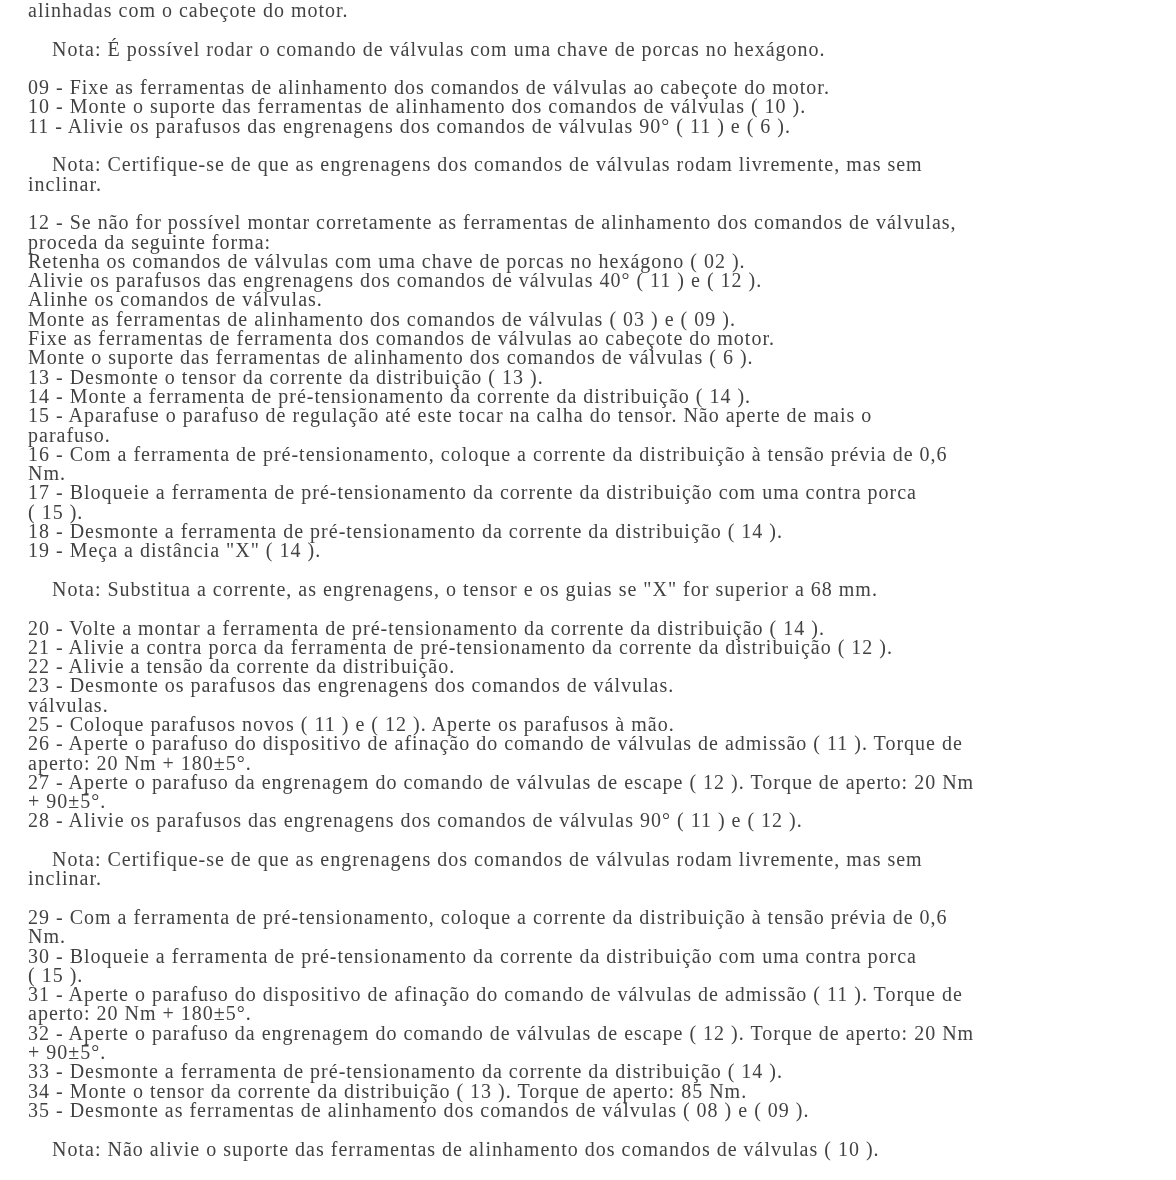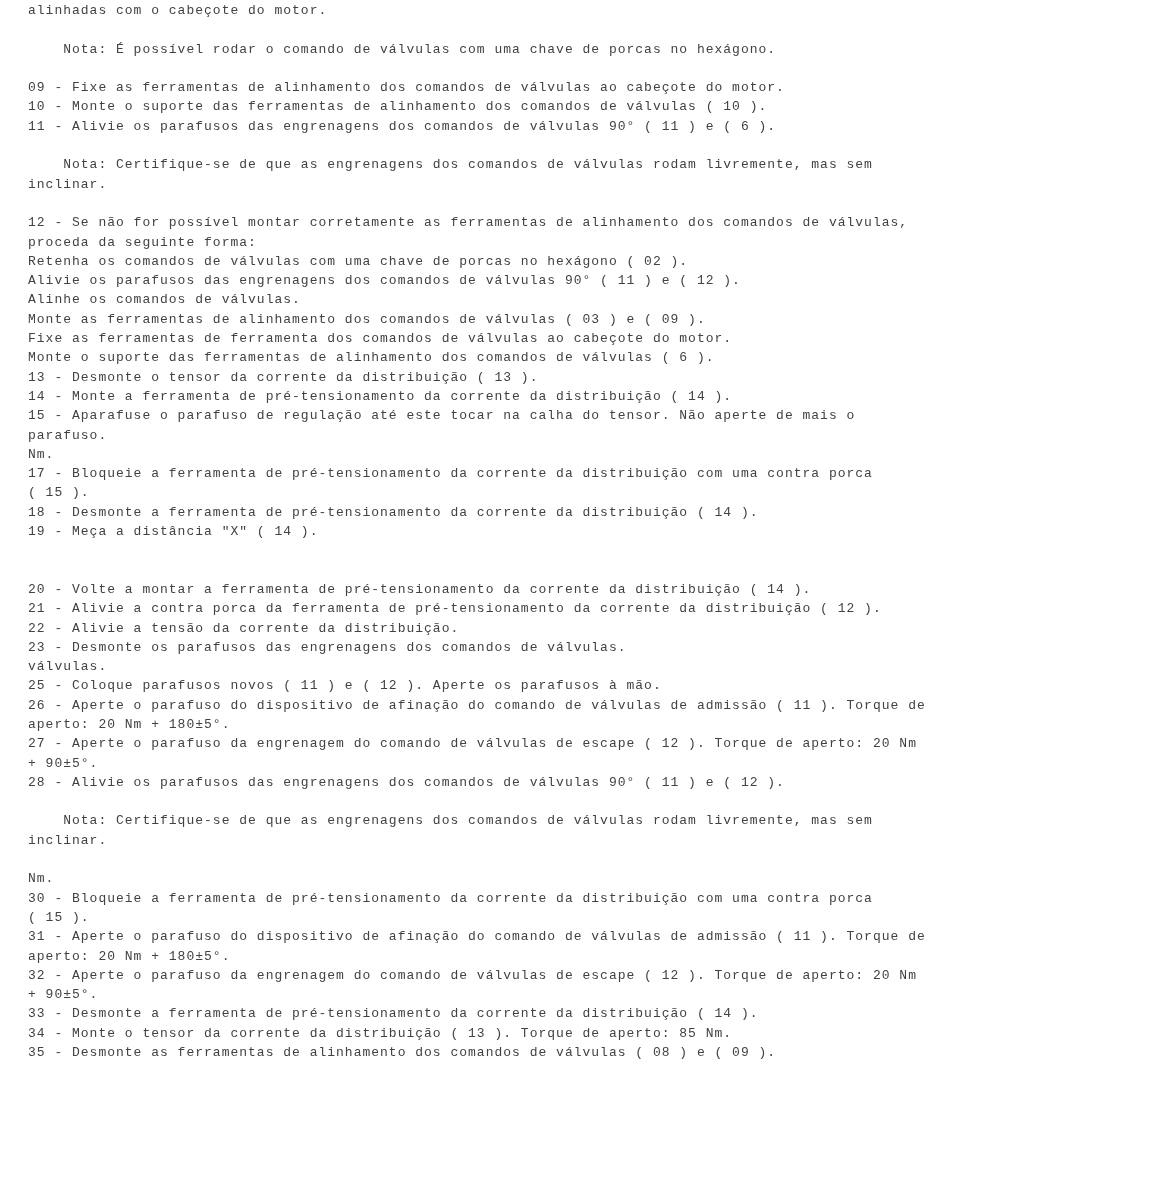--- a/index.html
+++ b/index.html
@@ -14,22 +14,22 @@
     overflow: hidden;
   }
   .doc-page {
     box-sizing: border-box;
     width: 1176px;
     height: 1180px;
     padding: 1px 10px 0 28px;
     background: #ffffff;
   }
   .doc-text {
-    font-family: Liberation Mono, monospace;
-    font-size: 13px;
+    font-family: Liberation Serif, serif;
+    font-size: 20px;
     letter-spacing: 1px;
     line-height: 19.3px;
     color: #424242;
     font-weight: 400;
   }
   .line {
     height: 19.3px;
     white-space: pre;
     overflow: visible;
   }
@@ -46,56 +46,60 @@
       <div class="line">09 - Fixe as ferramentas de alinhamento dos comandos de válvulas ao cabeçote do motor.</div>
       <div class="line">10 - Monte o suporte das ferramentas de alinhamento dos comandos de válvulas ( 10 ).</div>
       <div class="line">11 - Alivie os parafusos das engrenagens dos comandos de válvulas 90° ( 11 ) e ( 6 ).</div>
       <div class="line"></div>
       <div class="line">    Nota: Certifique-se de que as engrenagens dos comandos de válvulas rodam livremente, mas sem</div>
       <div class="line">inclinar.</div>
       <div class="line"></div>
       <div class="line">12 - Se não for possível montar corretamente as ferramentas de alinhamento dos comandos de válvulas,</div>
       <div class="line">proceda da seguinte forma:</div>
       <div class="line">Retenha os comandos de válvulas com uma chave de porcas no hexágono ( 02 ).</div>
-      <div class="line">Alivie os parafusos das engrenagens dos comandos de válvulas 90° ( 11 ) e ( 12 ).</div>
+      <div class="line">Alivie os parafusos das engrenagens dos comandos de válvulas 40° ( 11 ) e ( 12 ).</div>
       <div class="line">Alinhe os comandos de válvulas.</div>
       <div class="line">Monte as ferramentas de alinhamento dos comandos de válvulas ( 03 ) e ( 09 ).</div>
       <div class="line">Fixe as ferramentas de ferramenta dos comandos de válvulas ao cabeçote do motor.</div>
       <div class="line">Monte o suporte das ferramentas de alinhamento dos comandos de válvulas ( 6 ).</div>
       <div class="line">13 - Desmonte o tensor da corrente da distribuição ( 13 ).</div>
       <div class="line">14 - Monte a ferramenta de pré-tensionamento da corrente da distribuição ( 14 ).</div>
       <div class="line">15 - Aparafuse o parafuso de regulação até este tocar na calha do tensor. Não aperte de mais o</div>
       <div class="line">parafuso.</div>
+      <div class="line">16 - Com a ferramenta de pré-tensionamento, coloque a corrente da distribuição à tensão prévia de 0,6</div>
       <div class="line">Nm.</div>
       <div class="line">17 - Bloqueie a ferramenta de pré-tensionamento da corrente da distribuição com uma contra porca</div>
       <div class="line">( 15 ).</div>
       <div class="line">18 - Desmonte a ferramenta de pré-tensionamento da corrente da distribuição ( 14 ).</div>
       <div class="line">19 - Meça a distância "X" ( 14 ).</div>
       <div class="line"></div>
+      <div class="line">    Nota: Substitua a corrente, as engrenagens, o tensor e os guias se "X" for superior a 68 mm.</div>
       <div class="line"></div>
       <div class="line">20 - Volte a montar a ferramenta de pré-tensionamento da corrente da distribuição ( 14 ).</div>
       <div class="line">21 - Alivie a contra porca da ferramenta de pré-tensionamento da corrente da distribuição ( 12 ).</div>
       <div class="line">22 - Alivie a tensão da corrente da distribuição.</div>
       <div class="line">23 - Desmonte os parafusos das engrenagens dos comandos de válvulas.</div>
       <div class="line">válvulas.</div>
       <div class="line">25 - Coloque parafusos novos ( 11 ) e ( 12 ). Aperte os parafusos à mão.</div>
       <div class="line">26 - Aperte o parafuso do dispositivo de afinação do comando de válvulas de admissão ( 11 ). Torque de</div>
       <div class="line">aperto: 20 Nm + 180±5°.</div>
       <div class="line">27 - Aperte o parafuso da engrenagem do comando de válvulas de escape ( 12 ). Torque de aperto: 20 Nm</div>
       <div class="line">+ 90±5°.</div>
       <div class="line">28 - Alivie os parafusos das engrenagens dos comandos de válvulas 90° ( 11 ) e ( 12 ).</div>
       <div class="line"></div>
       <div class="line">    Nota: Certifique-se de que as engrenagens dos comandos de válvulas rodam livremente, mas sem</div>
       <div class="line">inclinar.</div>
       <div class="line"></div>
+      <div class="line">29 - Com a ferramenta de pré-tensionamento, coloque a corrente da distribuição à tensão prévia de 0,6</div>
       <div class="line">Nm.</div>
       <div class="line">30 - Bloqueie a ferramenta de pré-tensionamento da corrente da distribuição com uma contra porca</div>
       <div class="line">( 15 ).</div>
       <div class="line">31 - Aperte o parafuso do dispositivo de afinação do comando de válvulas de admissão ( 11 ). Torque de</div>
       <div class="line">aperto: 20 Nm + 180±5°.</div>
       <div class="line">32 - Aperte o parafuso da engrenagem do comando de válvulas de escape ( 12 ). Torque de aperto: 20 Nm</div>
       <div class="line">+ 90±5°.</div>
       <div class="line">33 - Desmonte a ferramenta de pré-tensionamento da corrente da distribuição ( 14 ).</div>
       <div class="line">34 - Monte o tensor da corrente da distribuição ( 13 ). Torque de aperto: 85 Nm.</div>
       <div class="line">35 - Desmonte as ferramentas de alinhamento dos comandos de válvulas ( 08 ) e ( 09 ).</div>
       <div class="line"></div>
+      <div class="line">    Nota: Não alivie o suporte das ferramentas de alinhamento dos comandos de válvulas ( 10 ).</div>
     </div>
 </main>
 
 </body></html>

